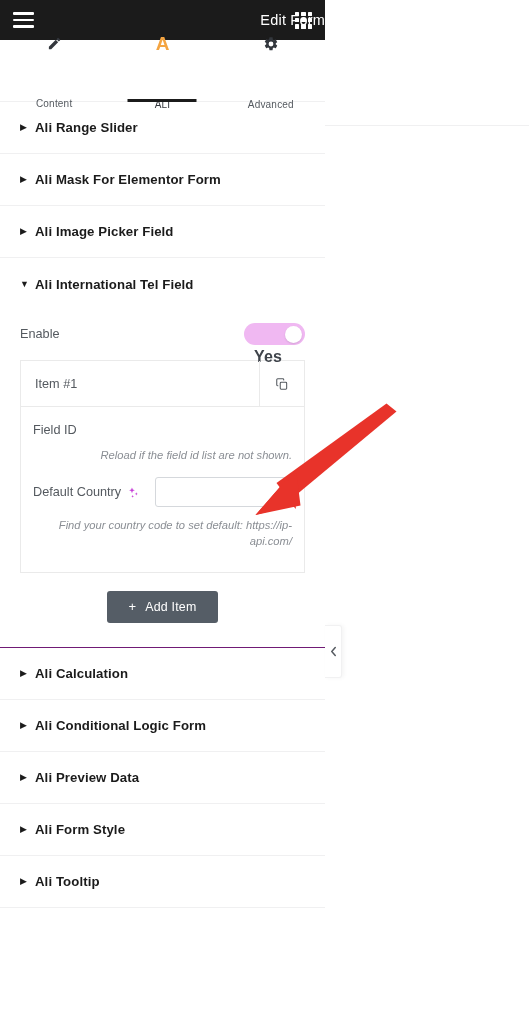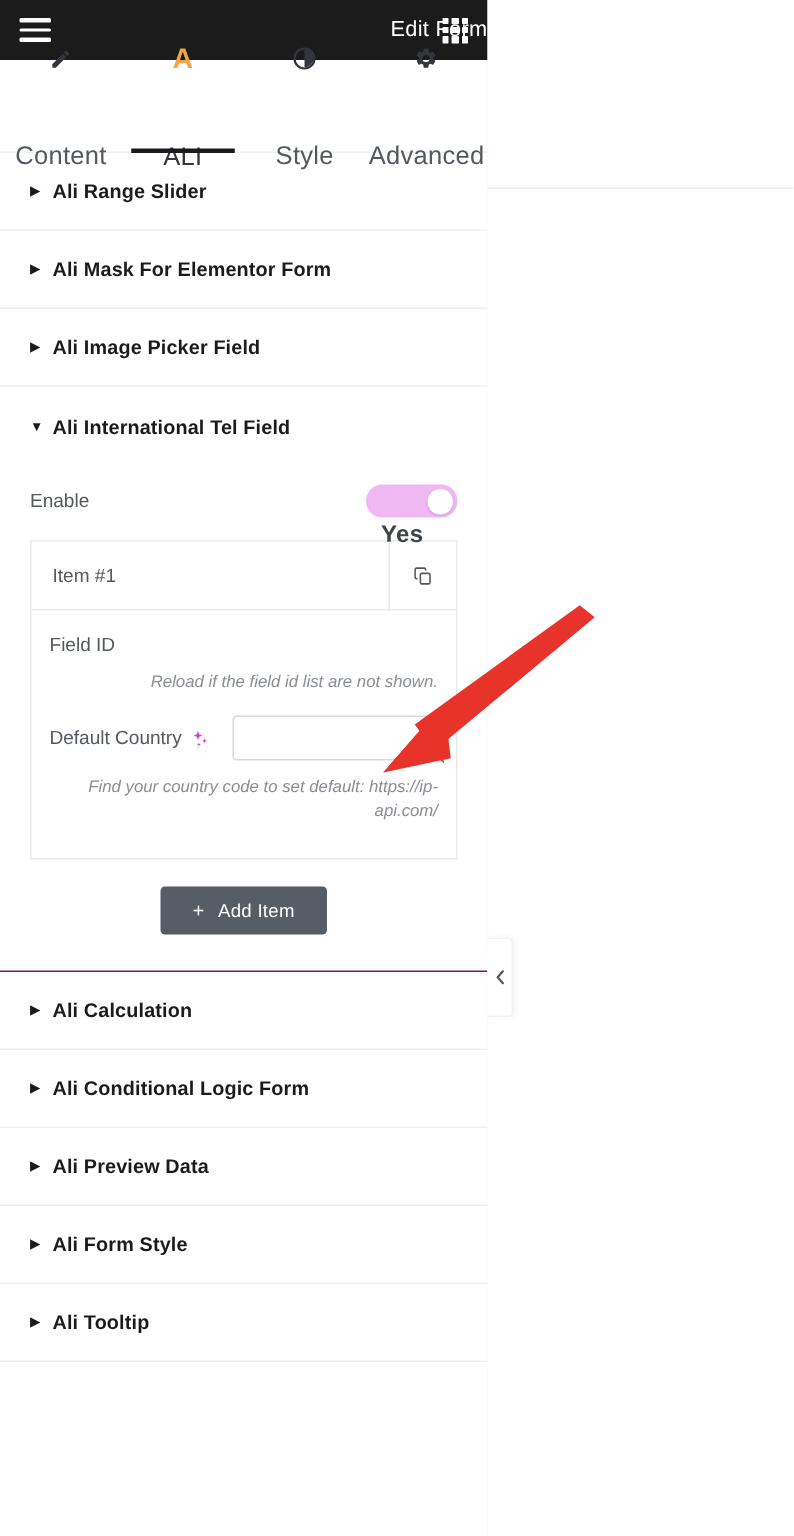--- a/index.html
+++ b/index.html
@@ -111,21 +111,21 @@
     flex: 1;
     display: flex; flex-direction: column;
     align-items: center; justify-content: center;
     gap: 7px;
     cursor: pointer;
     position: relative;
     padding-top: 4px;
   }
   .tab-icon { height: 17px; display:flex; align-items:center; justify-content:center; }
   .tab-label {
-    font-size: 17px;
+    font-size: 10px;
     color: #54595f;
     letter-spacing: .2px;
     margin-top: 40px;
   }
   .tab.active .tab-label { color: #33373d; }
   .tab.active::after {
     content: "";
     position: absolute;
     left: 50%; transform: translateX(-50%);
     bottom: -1px;
@@ -374,29 +374,20 @@
         <span class="tab-label">Content</span>
       </div>
 
       <div class="tab active">
         <span class="tab-icon">
           <span class="ali-a">A</span>
         </span>
         <span class="tab-label">ALI</span>
       </div>
 
-      <div class="tab">
-        <span class="tab-icon">
-          <svg width="16" height="16" viewBox="0 0 24 24">
-            <circle cx="12" cy="12" r="10" fill="none" stroke="#33373d" stroke-width="2.2"></circle>
-            <path d="M12 3a9 9 0 0 1 0 18z" fill="#33373d"></path>
-          </svg>
-        </span>
-        <span class="tab-label">Style</span>
-      </div>
 
       <div class="tab">
         <span class="tab-icon">
           <svg width="16" height="16" viewBox="0 0 24 24" fill="#33373d">
             <path d="M19.14 12.94a7.07 7.07 0 0 0 .06-.94 7.07 7.07 0 0 0-.06-.94l2.03-1.58a.5.5 0 0 0 .12-.62l-1.92-3.32a.5.5 0 0 0-.6-.22l-2.39.96a7.3 7.3 0 0 0-1.62-.94l-.36-2.54A.5.5 0 0 0 13.9 2h-3.8a.5.5 0 0 0-.49.42l-.36 2.54c-.59.24-1.13.56-1.62.94l-2.39-.96a.5.5 0 0 0-.6.22L2.72 8.48a.5.5 0 0 0 .12.62l2.03 1.58c-.04.31-.06.63-.06.94s.02.63.06.94l-2.03 1.58a.5.5 0 0 0-.12.62l1.92 3.32c.12.22.38.3.6.22l2.39-.96c.49.38 1.03.7 1.62.94l.36 2.54c.04.24.25.42.49.42h3.8c.24 0 .45-.18.49-.42l.36-2.54c.59-.24 1.13-.56 1.62-.94l2.39.96c.22.08.48 0 .6-.22l1.92-3.32a.5.5 0 0 0-.12-.62l-2.03-1.58zM12 15.6A3.6 3.6 0 1 1 12 8.4a3.6 3.6 0 0 1 0 7.2z"></path>
           </svg>
         </span>
         <span class="tab-label">Advanced</span>
       </div>
     </div>

